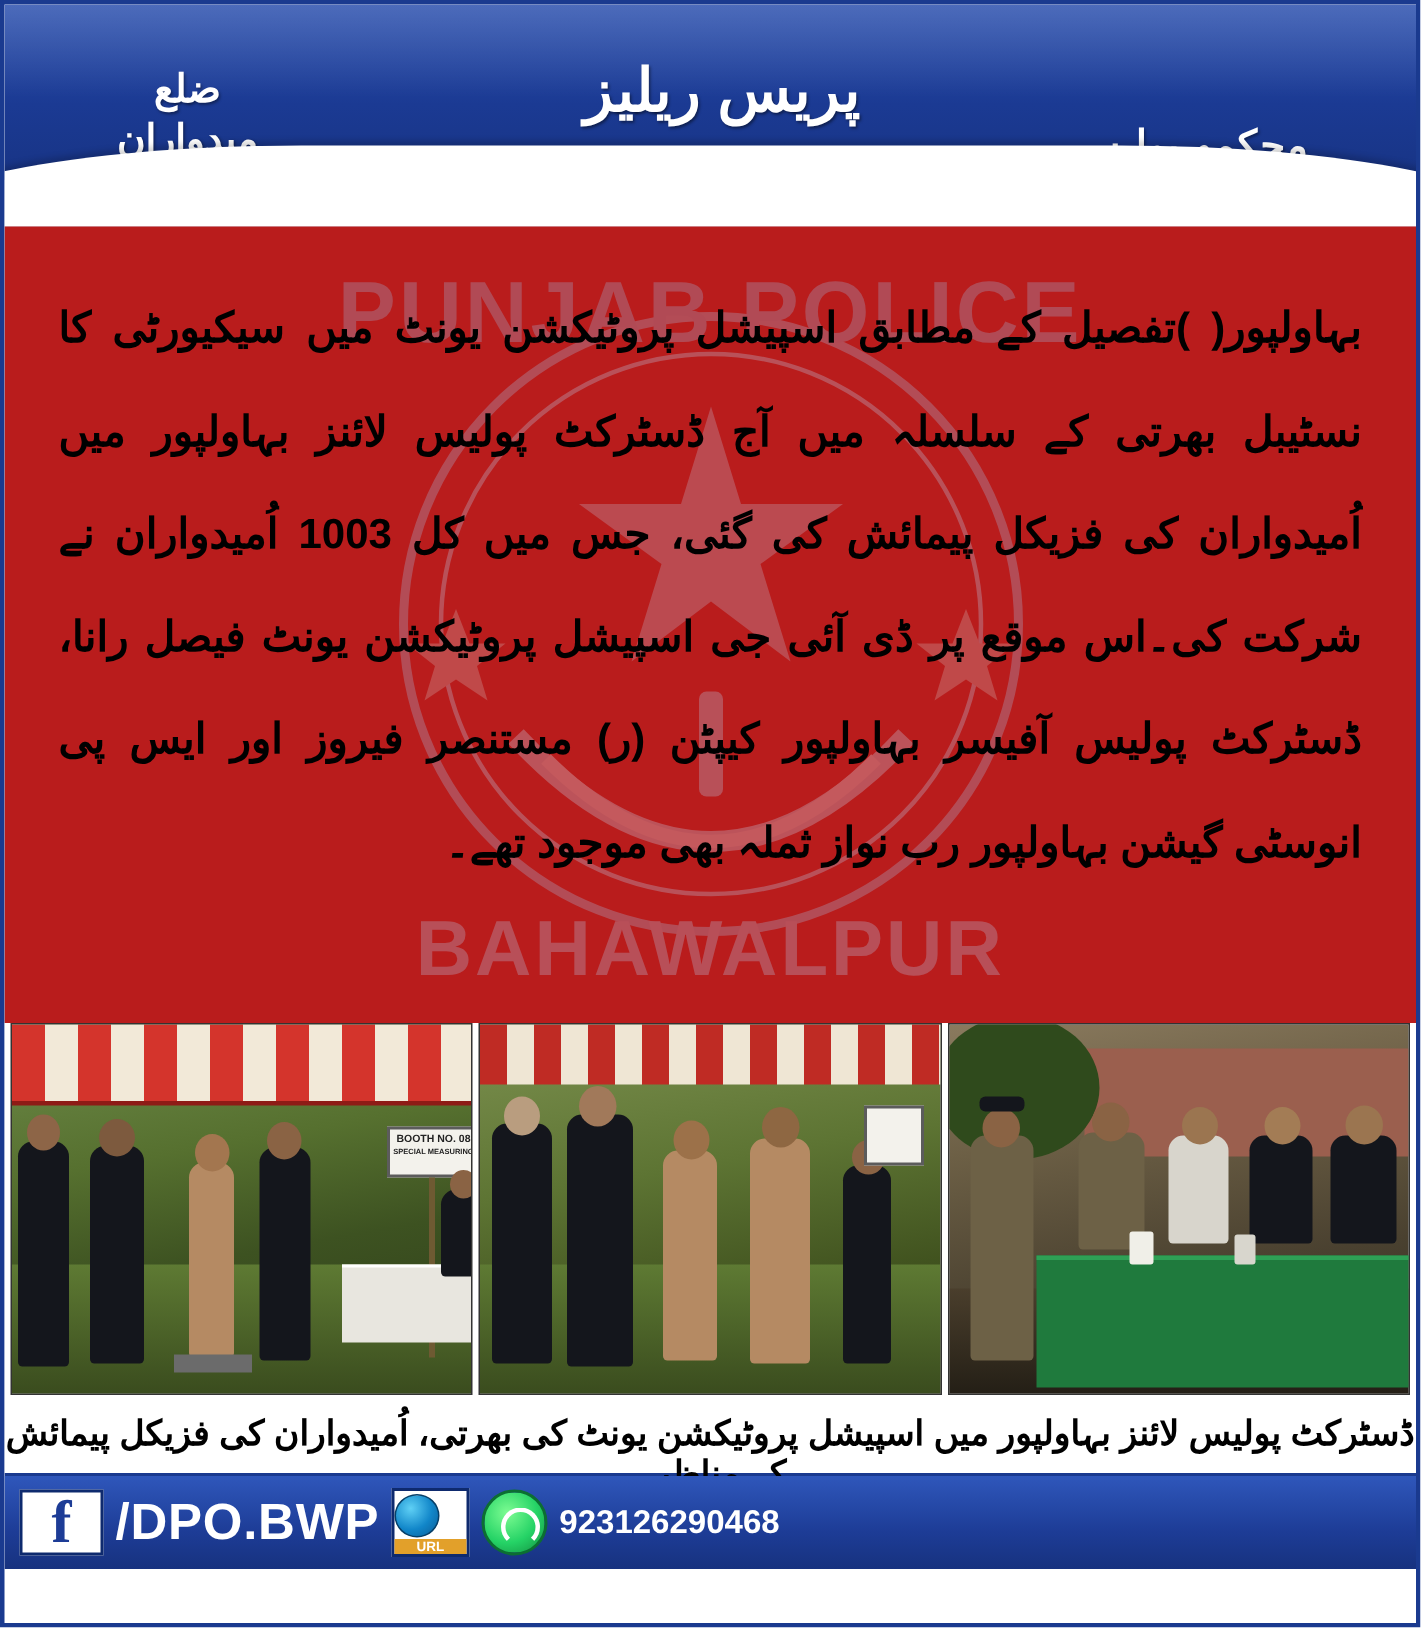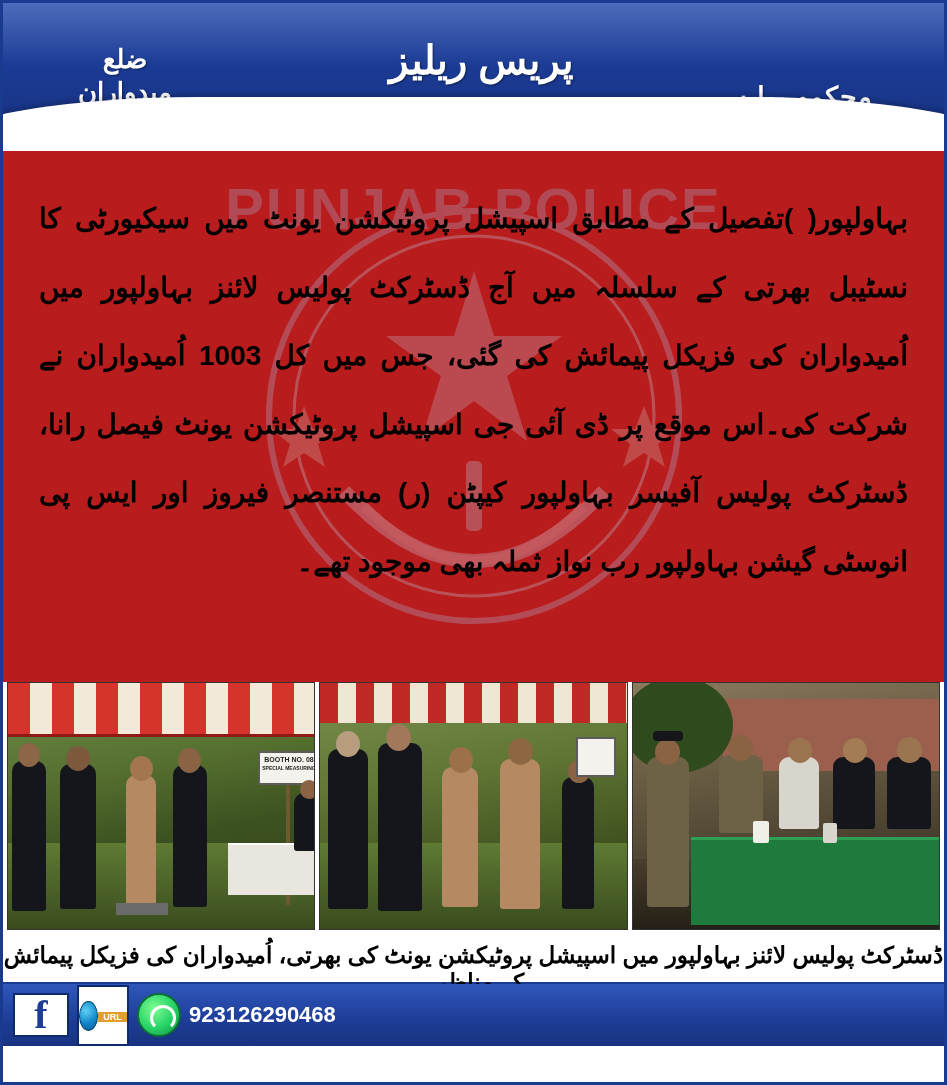--- a/index.html
+++ b/index.html
@@ -252,25 +252,25 @@
     color: #1d3c96;
     line-height: 1;
   }
   .fb-handle {
     color: #ffffff;
     font-size: 34px;
     font-weight: bold;
     letter-spacing: 0.5px;
   }
   .url-icon {
-    width: 52px; height: 61px;
+    width: 52px; height: 46px;
     background: #ffffff;
     border: 2px solid #0e2a6e;
     position: relative;
-    display: flex; flex-direction: row; align-items: center; justify-content: flex-start;
+    display: flex; flex-direction: column; align-items: flex-start; justify-content: flex-start;
     padding-top: 2px;
   }
   .globe {
     width: 30px; height: 30px; border-radius: 50%;
     background: radial-gradient(circle at 35% 32%, #5fd0f5 0%, #1186c9 55%, #0a5c96 100%);
     border: 1px solid #063f68;
   }
   .url-tag {
     font-size: 9px; font-weight: bold; color: #fff;
     background: #e2a02a; width: 100%; text-align: center; margin-top: 1px;
@@ -322,20 +322,21 @@
       <svg viewBox="0 0 560 510" width="560" height="510">
         <circle cx="280" cy="255" r="205" fill="none" stroke="#a8bcdd" stroke-width="6"></circle>
         <circle cx="280" cy="255" r="180" fill="none" stroke="#bccbe6" stroke-width="3"></circle>
         <polygon points="280,110 300,175 368,175 313,215 333,280 280,240 227,280 247,215 192,175 260,175" fill="#c2d0e8" opacity="0.85"></polygon>
         <polygon points="110,245 119,268 143,268 124,283 131,306 110,292 89,306 96,283 77,268 101,268" fill="#d2b0b0"></polygon>
         <polygon points="450,245 459,268 483,268 464,283 471,306 450,292 429,306 436,283 417,268 441,268" fill="#d2b0b0"></polygon>
         <path d="M150 330 Q280 470 410 330" fill="none" stroke="#c6d3e9" stroke-width="14"></path>
         <path d="M170 345 Q280 455 390 345" fill="none" stroke="#dfe7f3" stroke-width="9"></path>
         <rect x="272" y="300" width="16" height="70" rx="5" fill="#b8c8e3"></rect>
       </svg>
+      <div class="wm-text-bottom">BAHAWALPUR</div>
     </div>
 
     <div class="urdu-text">
       <p>بہاولپور(                 )تفصیل کے مطابق اسپیشل پروٹیکشن یونٹ میں سیکیورٹی کا نسٹیبل بھرتی کے سلسلہ میں آج ڈسٹرکٹ پولیس لائنز بہاولپور میں اُمیدواران کی فزیکل پیمائش کی گئی، جس میں کل 1003 اُمیدواران نے شرکت کی۔اس موقع پر ڈی آئی جی اسپیشل پروٹیکشن یونٹ فیصل رانا، ڈسٹرکٹ پولیس آفیسر بہاولپور کیپٹن (ر) مستنصر فیروز اور ایس پی انوسٹی گیشن بہاولپور رب نواز ثملہ بھی موجود تھے۔</p>
     </div>
   </div>
 
   <div class="photos">
 
     <div class="photo ph1">
@@ -414,20 +415,21 @@
       <div style="position:absolute;left:190px;bottom:86px;width:14px;height:20px;background:#d8d6cd;border-radius:2px;"></div>
     </div>
   </div>
 
   <div class="caption">ڈسٹرکٹ پولیس لائنز بہاولپور میں اسپیشل پروٹیکشن یونٹ کی بھرتی، اُمیدواران کی فزیکل پیمائش کے مناظر۔</div>
 
   <div class="footer">
     <div class="fb-box">
       <span class="fb-glyph">f</span>
     </div>
+    <div class="fb-handle">/DPO.BWP</div>
 
     <div class="url-icon">
       <div class="globe"></div>
       <div class="url-tag">URL</div>
     </div>
 
     <div class="wa-icon"></div>
     <div class="wa-number">923126290468</div>
   </div>
 

